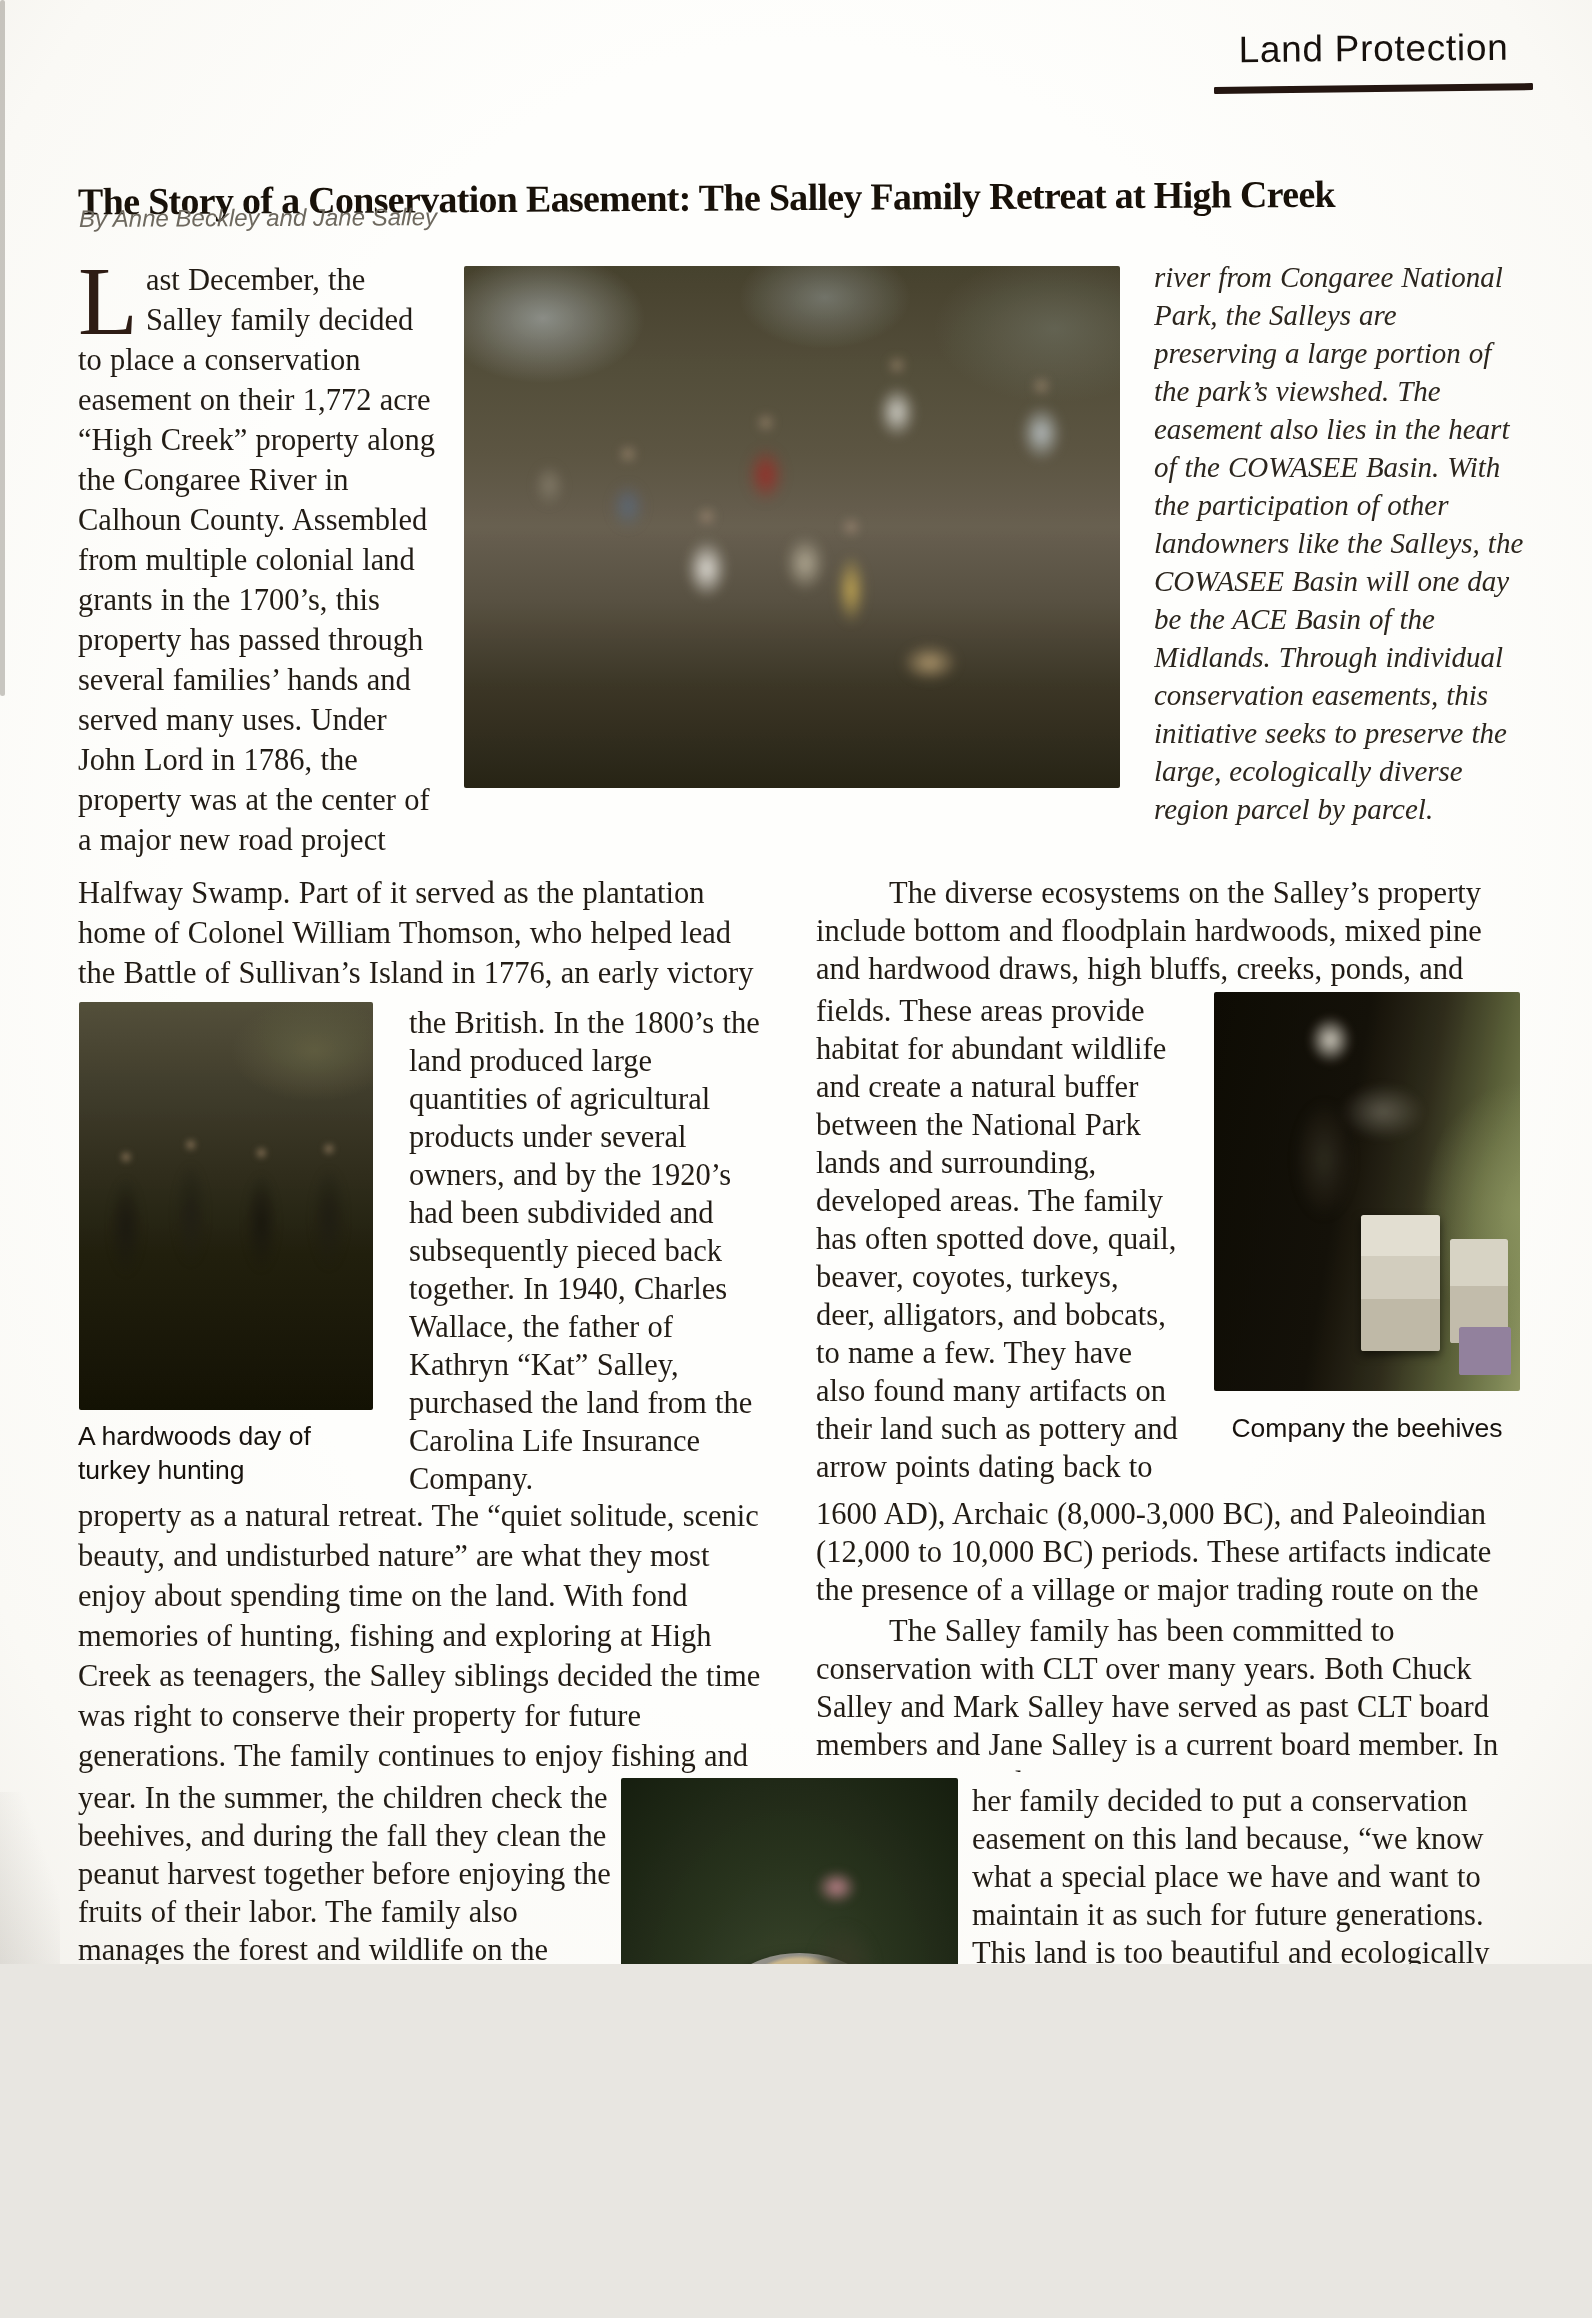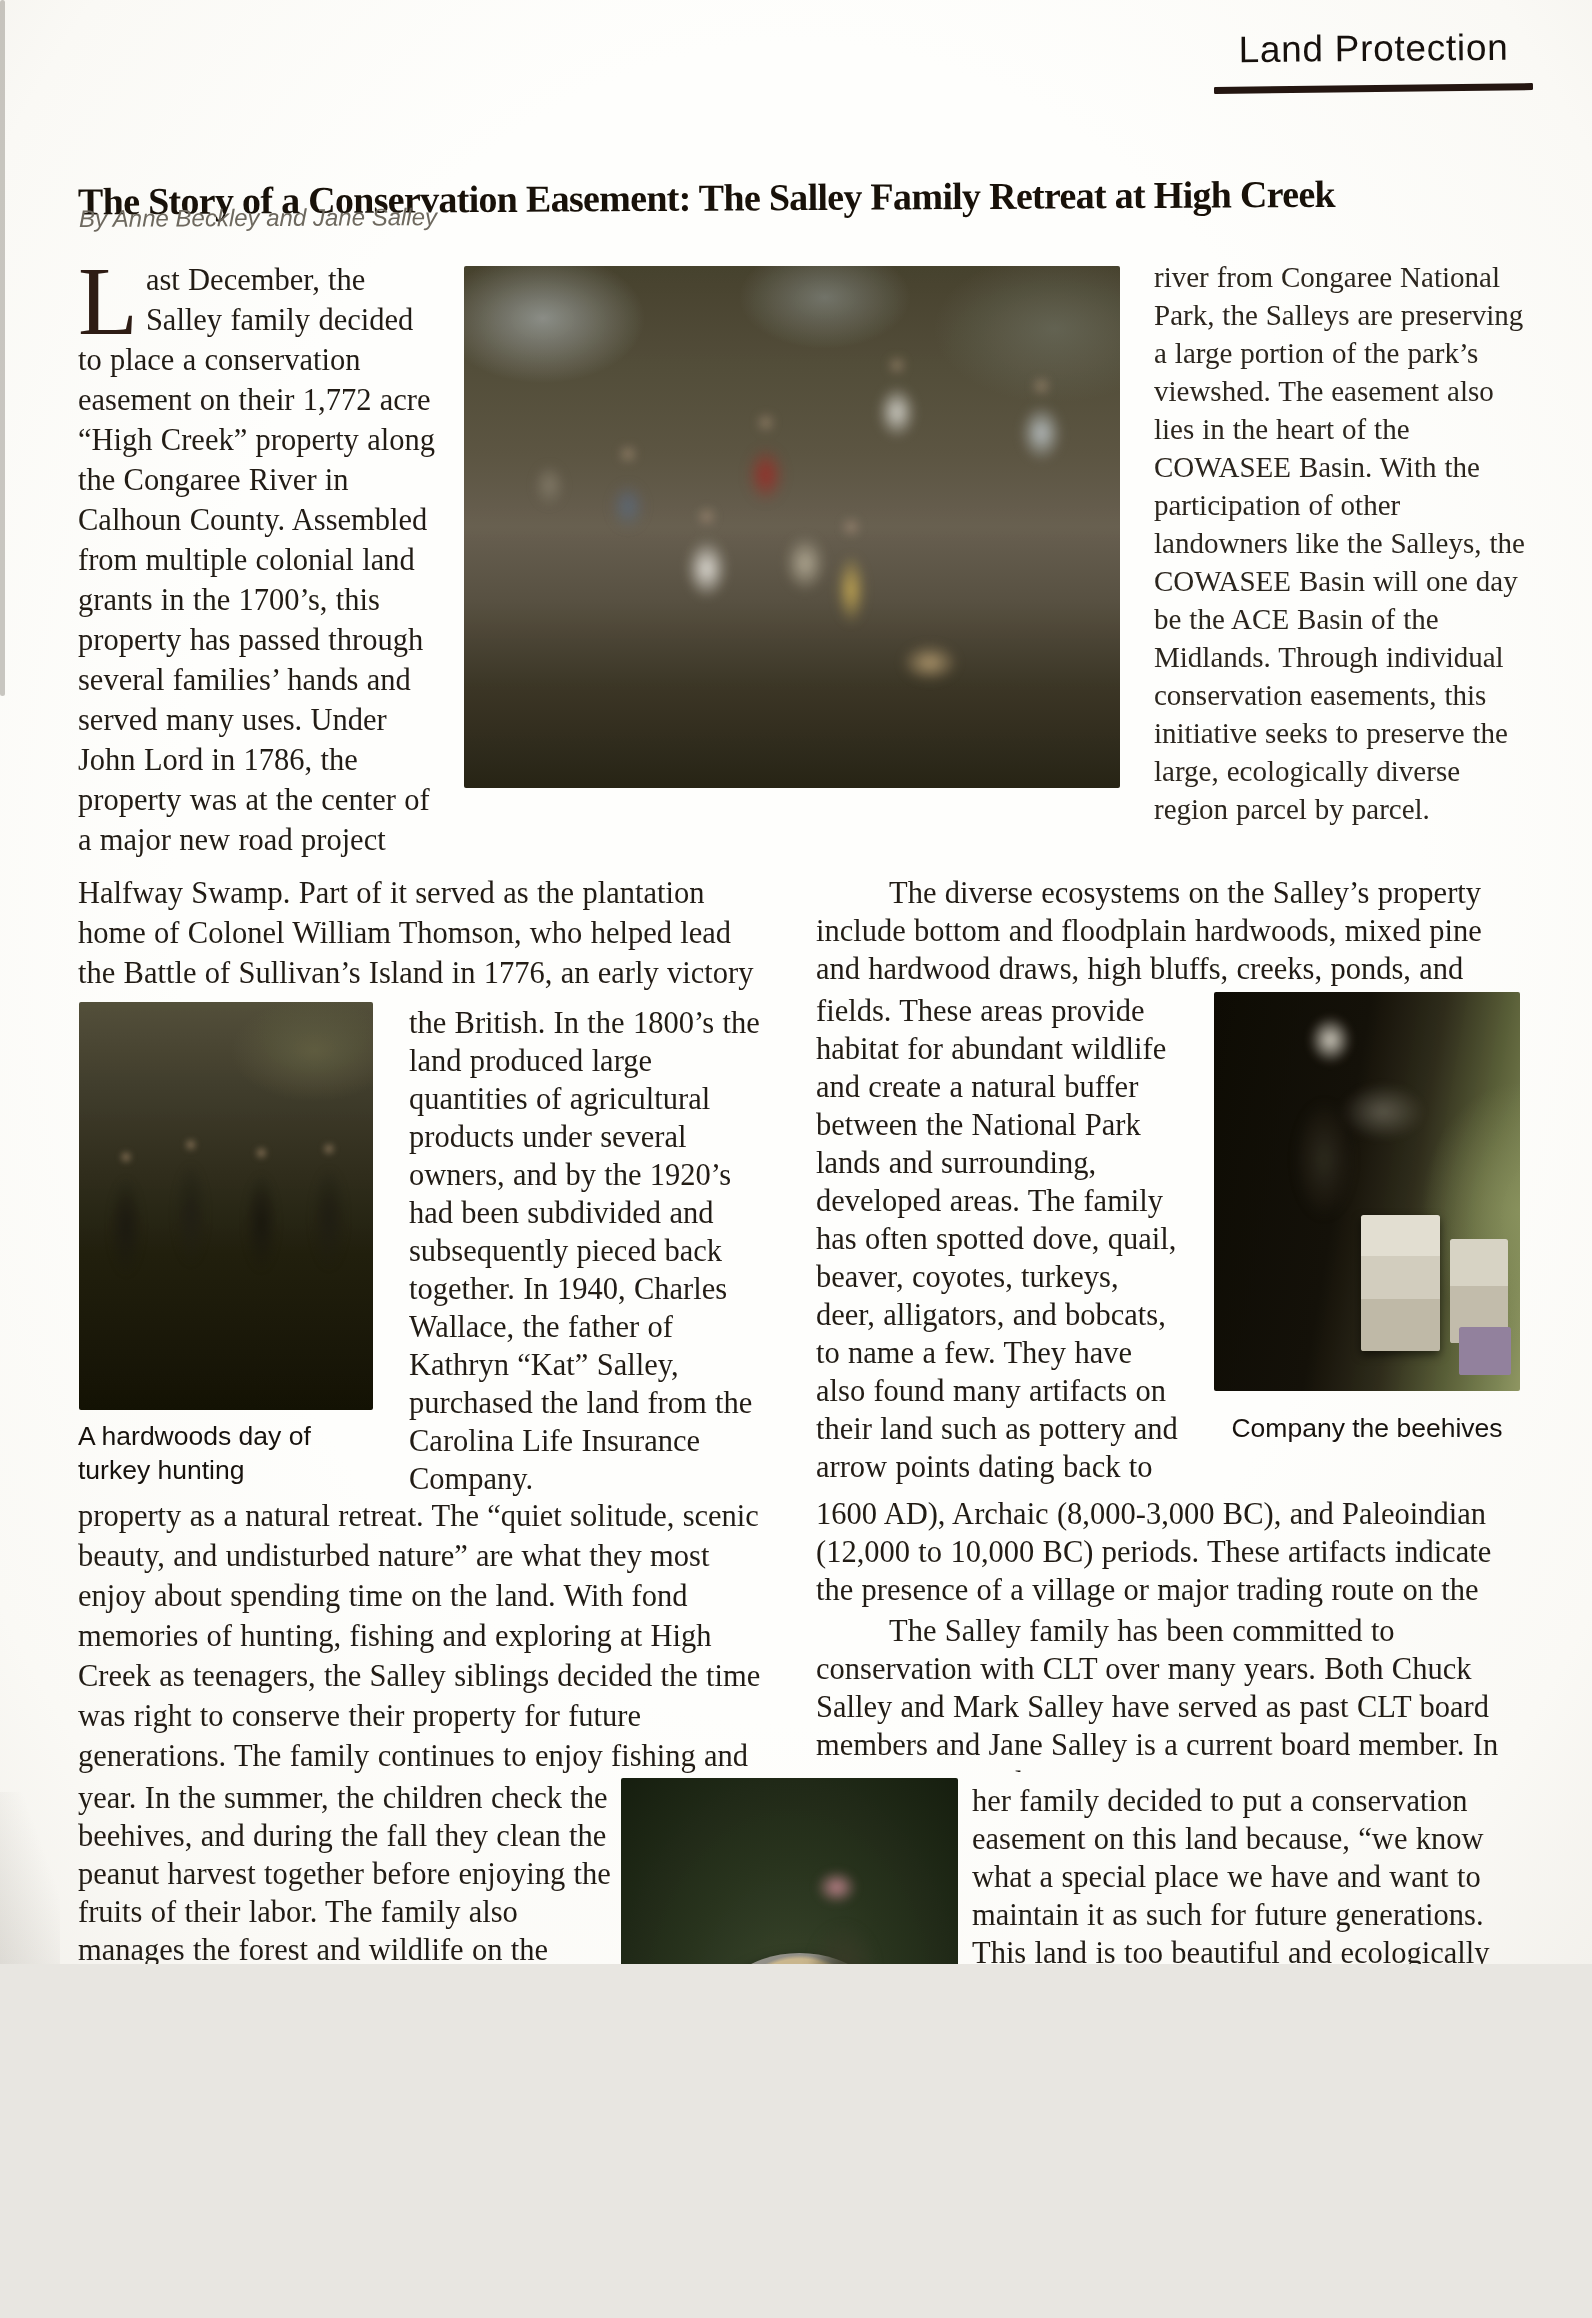--- a/index.html
+++ b/index.html
@@ -29,21 +29,21 @@
     font-size:24px;color:#6e695f;transform:rotate(-0.3deg);
   }
   .text{position:absolute;font-size:30.5px;line-height:40px;word-spacing:0.7px;overflow:hidden;}
   .text p{margin:0;}
   .indent{text-indent:73px;}
   .dropcap{
     float:left;font-size:98px;line-height:74px;padding:4px 8px 0 0;color:#2e1c14;
     font-family:"Liberation Serif","DejaVu Serif",serif;
   }
   #col-left-top{left:78px;top:260px;width:358px;height:604px;}
-  #col-right-top{left:1154px;top:258px;width:371px;height:608px;font-size:29px;line-height:38px;color:#2c261e;}
+  #col-right-top{left:1154px;top:258px;width:371px;height:608px;font-size:29px;line-height:38px;color:#2c261e;font-style:italic;}
   #para-left-wide{left:78px;top:873px;width:694px;height:126px;}
   #col-mid{left:409px;top:1004px;width:364px;height:496px;line-height:38px;}
   #para-right-wide-1{left:816px;top:874px;width:708px;height:119px;line-height:38px;}
   #col-right-mid{left:816px;top:992px;width:366px;height:501px;line-height:38px;}
   #para-right-wide-2{left:816px;top:1495px;width:708px;height:117px;line-height:38px;}
   #para-right-wide-3{left:816px;top:1612px;width:708px;height:160px;line-height:38px;}
   #para-left-wide-2{left:78px;top:1496px;width:696px;height:281px;}
   #col-left-bottom{left:78px;top:1779px;width:535px;height:464px;line-height:38px;}
   #col-right-bottom{left:972px;top:1782px;width:550px;height:464px;line-height:38px;}
   .photo{position:absolute;overflow:hidden;border-radius:2px;filter:contrast(1.05) saturate(.85);}

